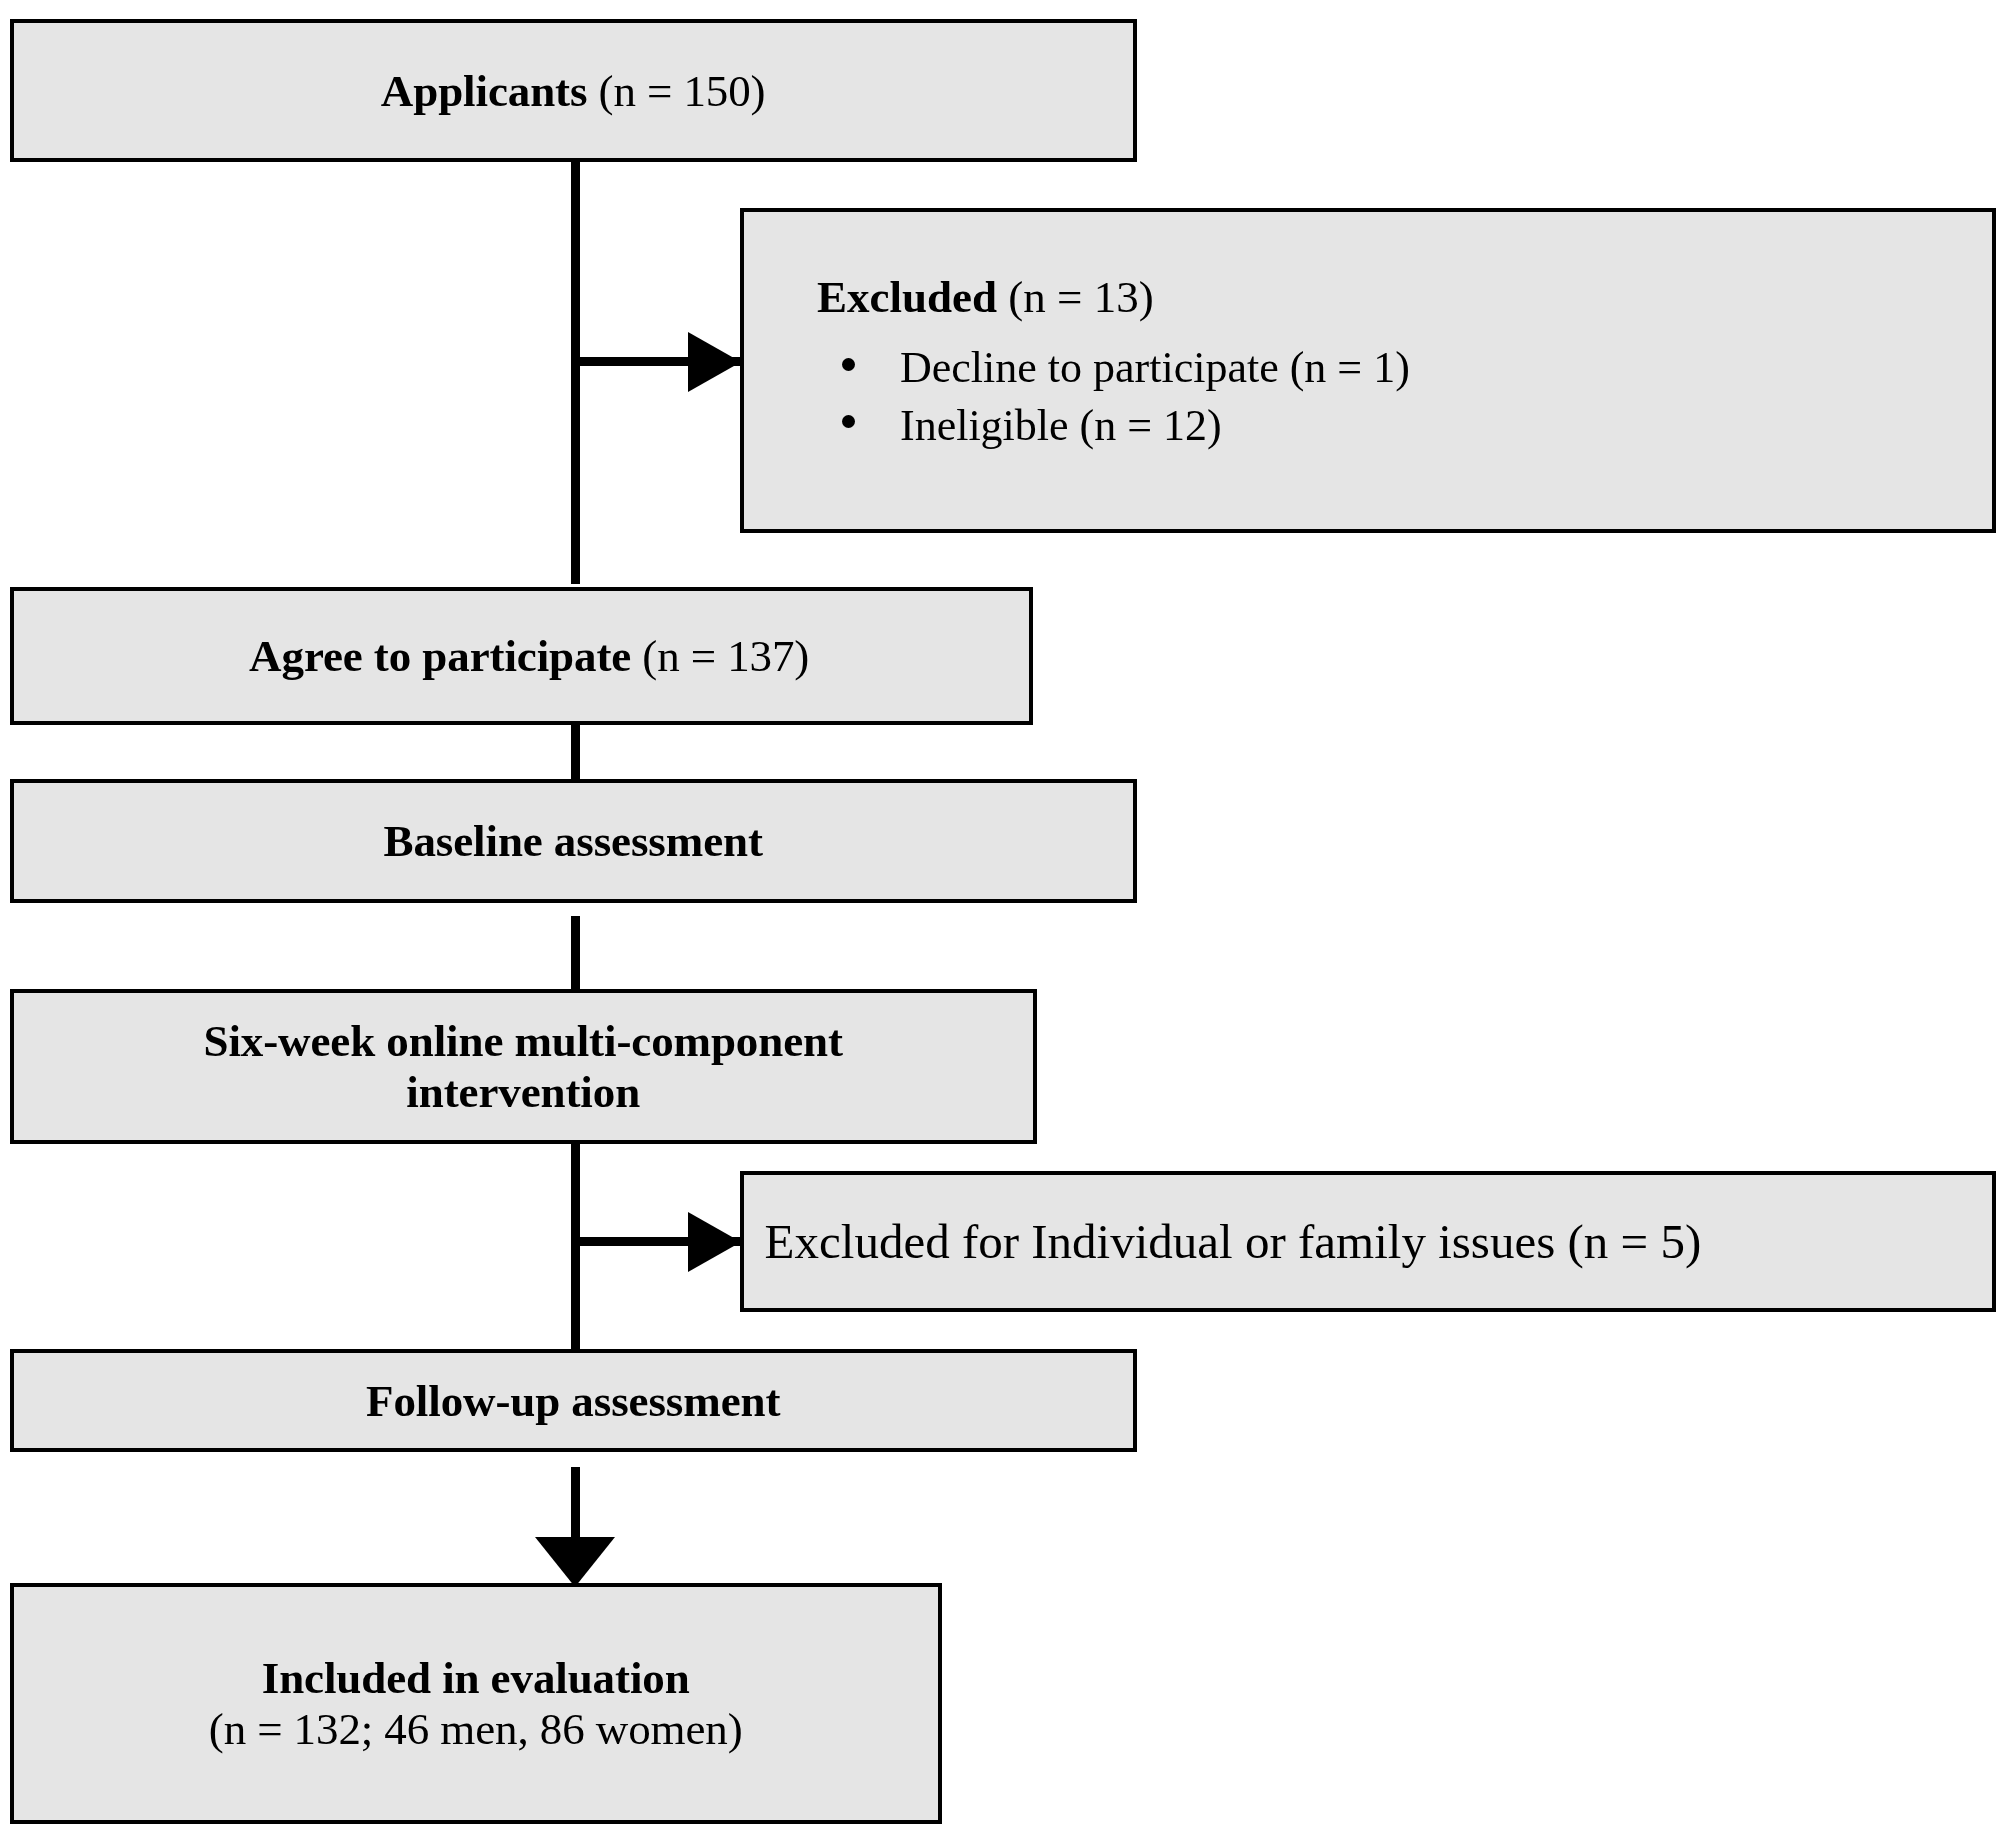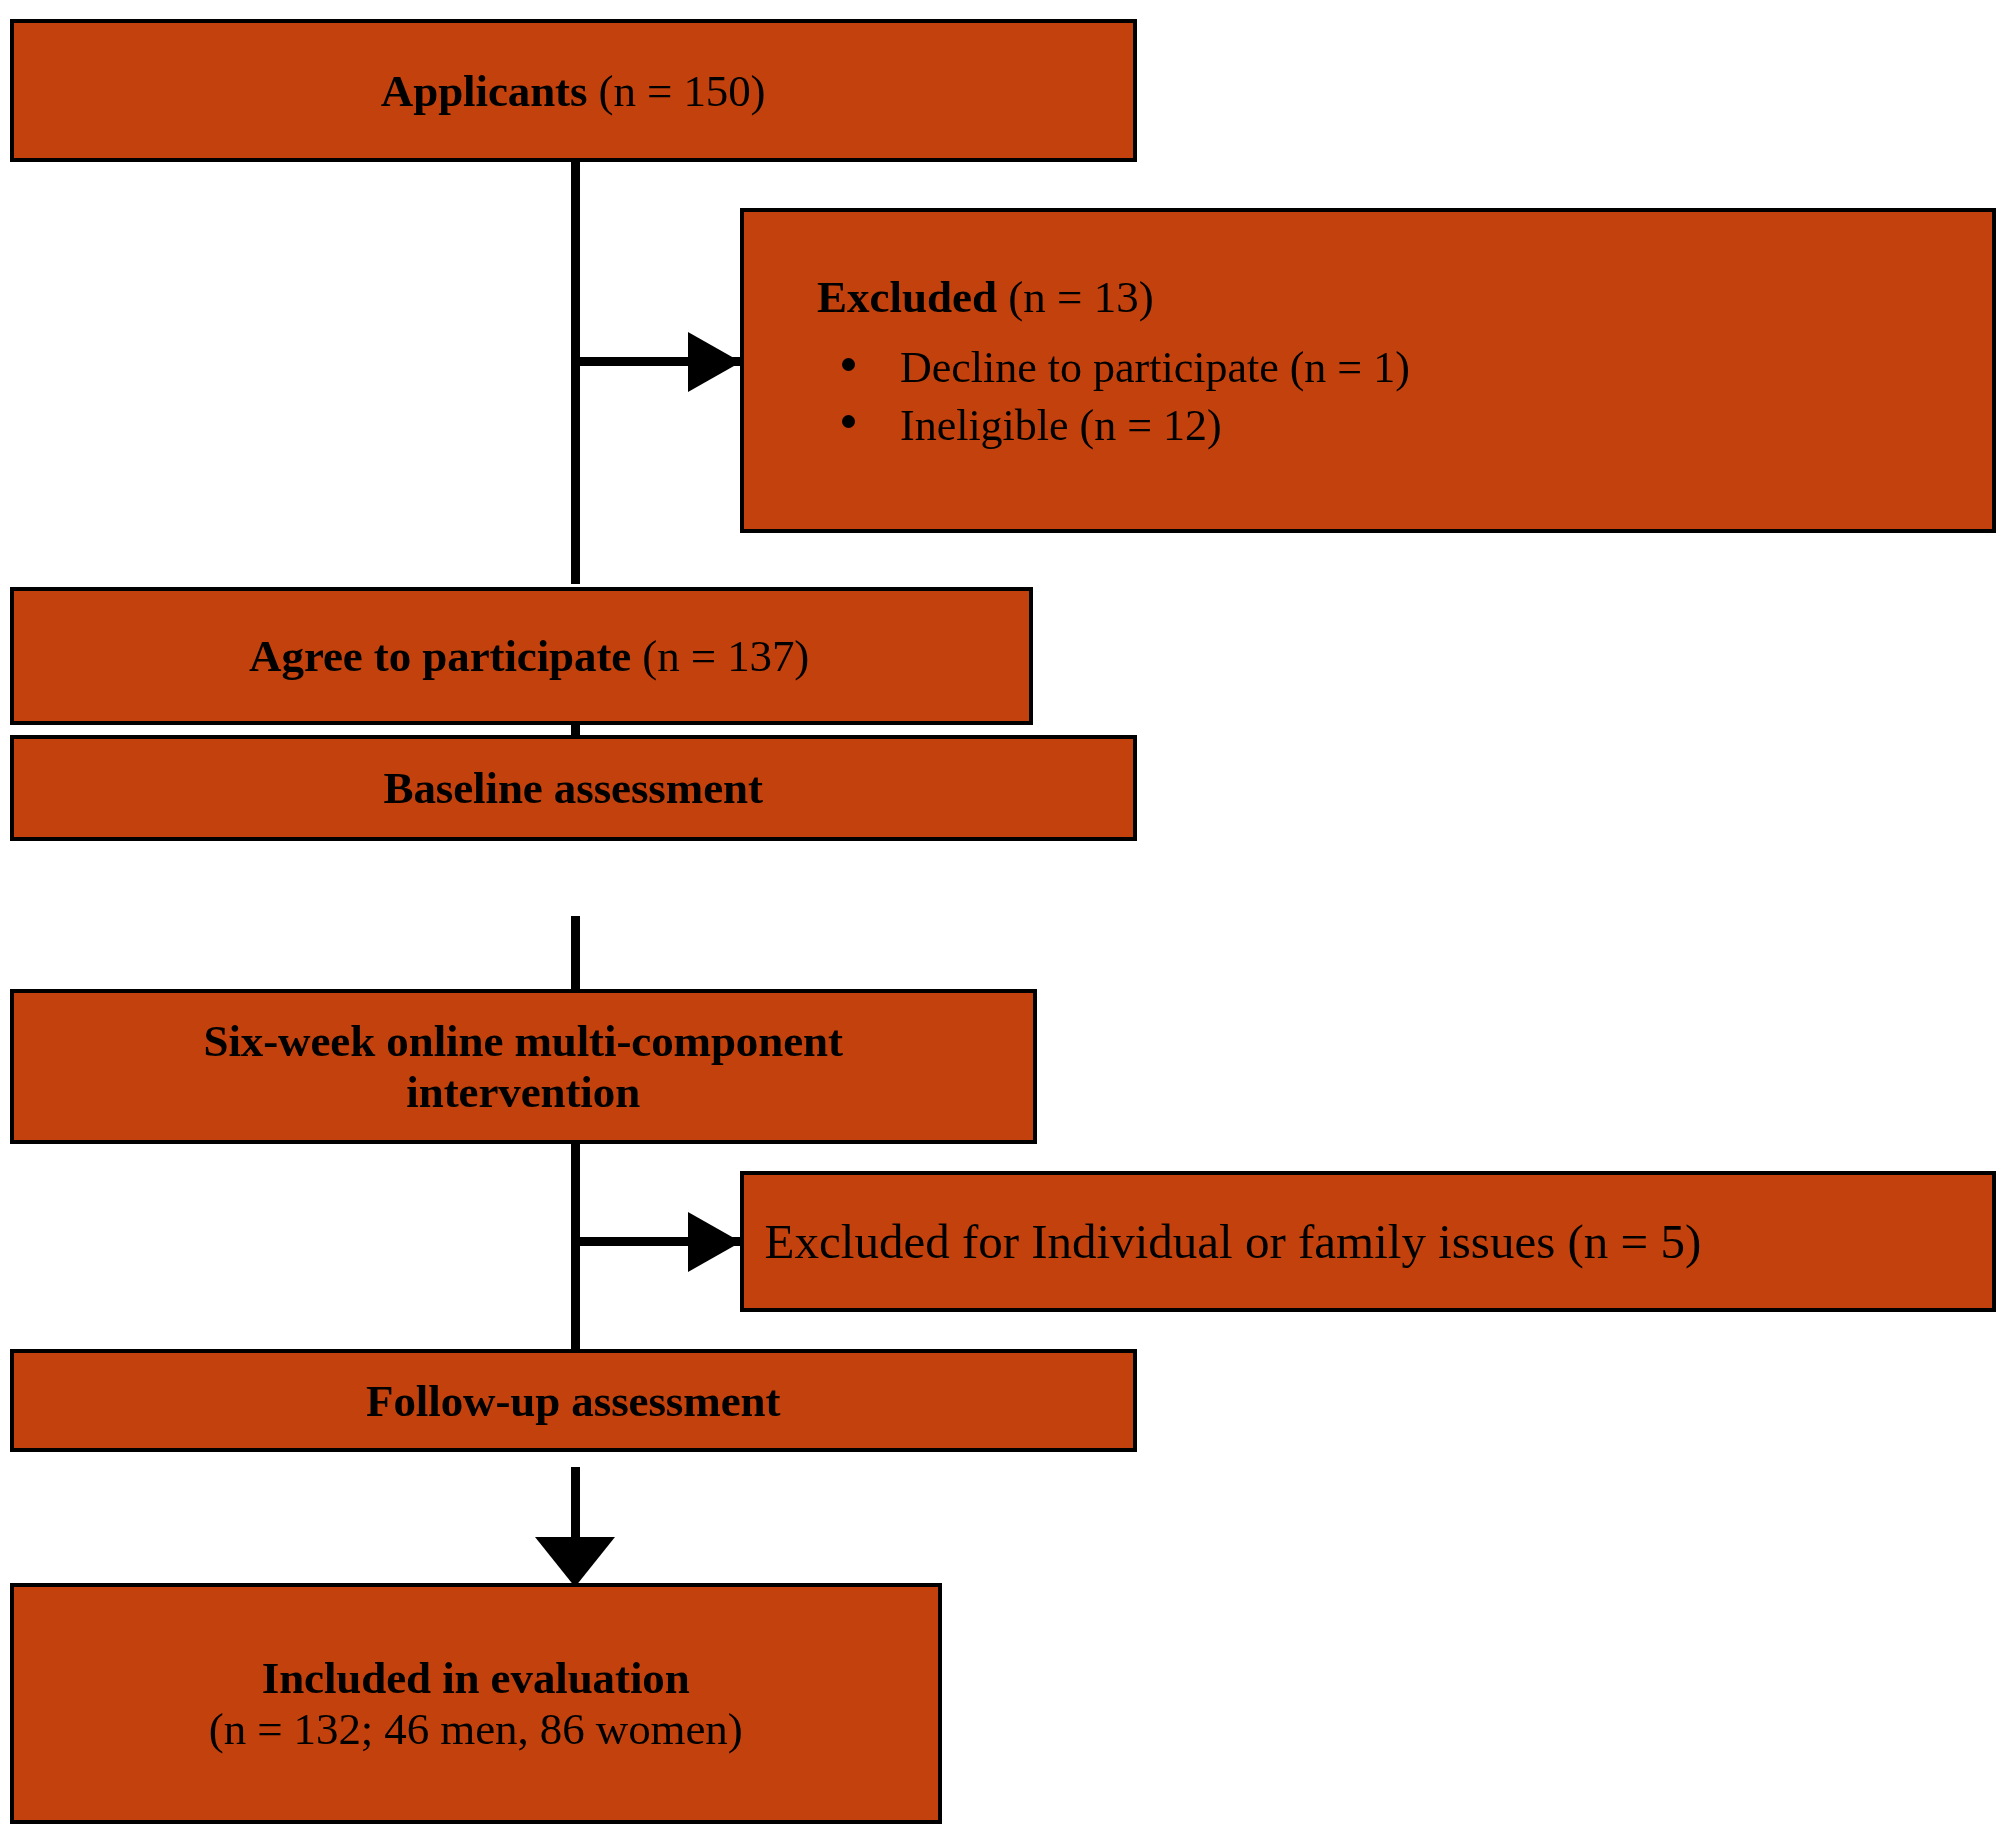--- a/index.html
+++ b/index.html
@@ -8,21 +8,21 @@
     position:relative;
     width:2015px;
     height:1832px;
     background:#ffffff;
     font-family:"Liberation Serif","DejaVu Serif",serif;
     overflow:hidden;
   }
   .node{
     position:absolute;
     box-sizing:border-box;
-    background:#c2410c;
+    background:#e5e5e5;
     border:4.5px solid #000000;
     display:flex;
     align-items:center;
     justify-content:flex-start;
     text-align:center;
     color:#000000;
   }
   .node .inner{
     width:100%;
     padding:0 17px;
@@ -120,21 +120,21 @@
       </ul>
     </div>
   </div>
 
   <div class="node" style="left:9.7px; top:587px; width:1023px; height:138px;padding-left:16px;">
     <div class="inner">
       <span class="ttl line-bold">Agree to participate</span><span class="ttl reg"> (n = 137)</span>
     </div>
   </div>
 
-  <div class="node" style="left:9.7px; top:735px; width:1127px; height:106px;">
+  <div class="node" style="left:9.7px; top:779px; width:1127px; height:124px;">
     <div class="inner">
       <span class="ttl line-bold">Baseline assessment</span>
     </div>
   </div>
 
   <div class="node" style="left:9.7px; top:989px; width:1027px; height:155px;">
     <div class="inner">
       <span class="ttl line-bold ln">Six-week online multi-component</span>
       <span class="ttl line-bold ln">intervention</span>
     </div>

